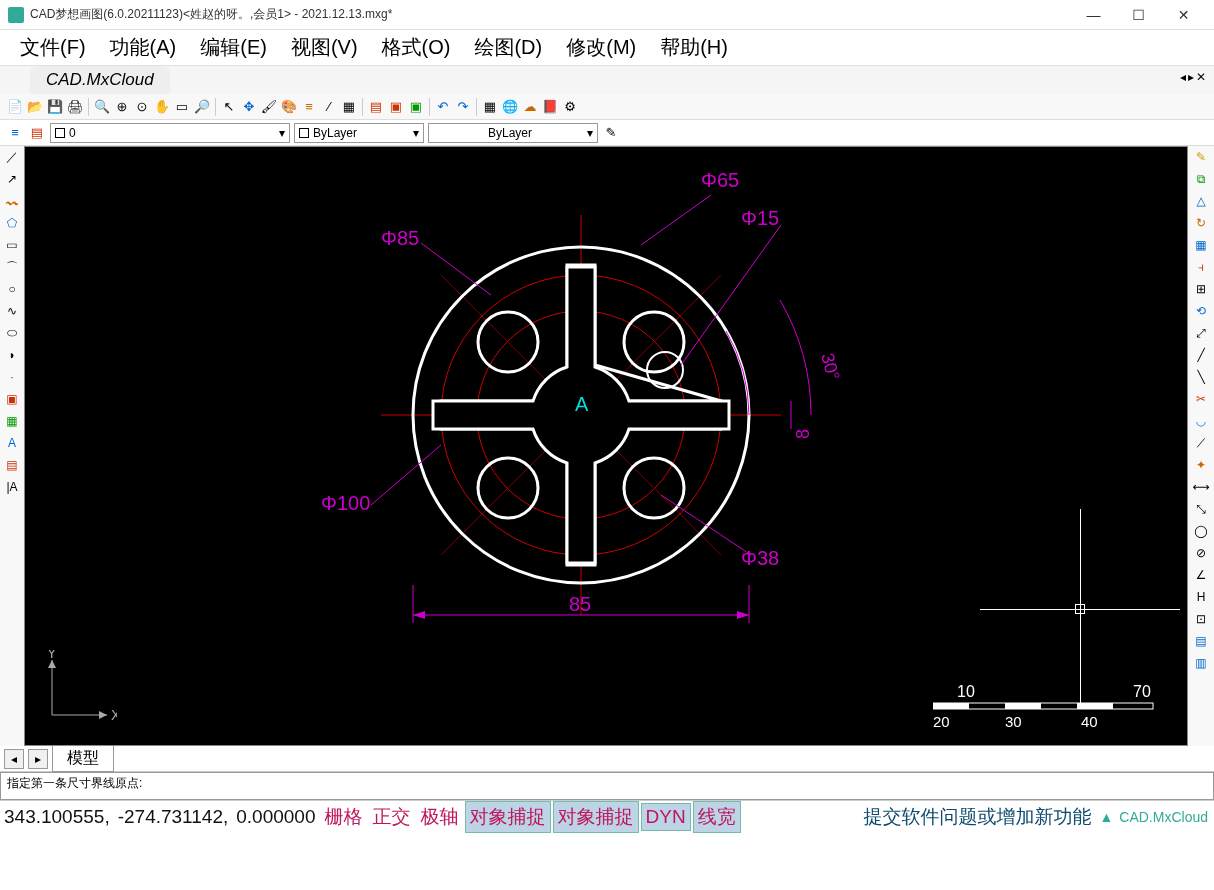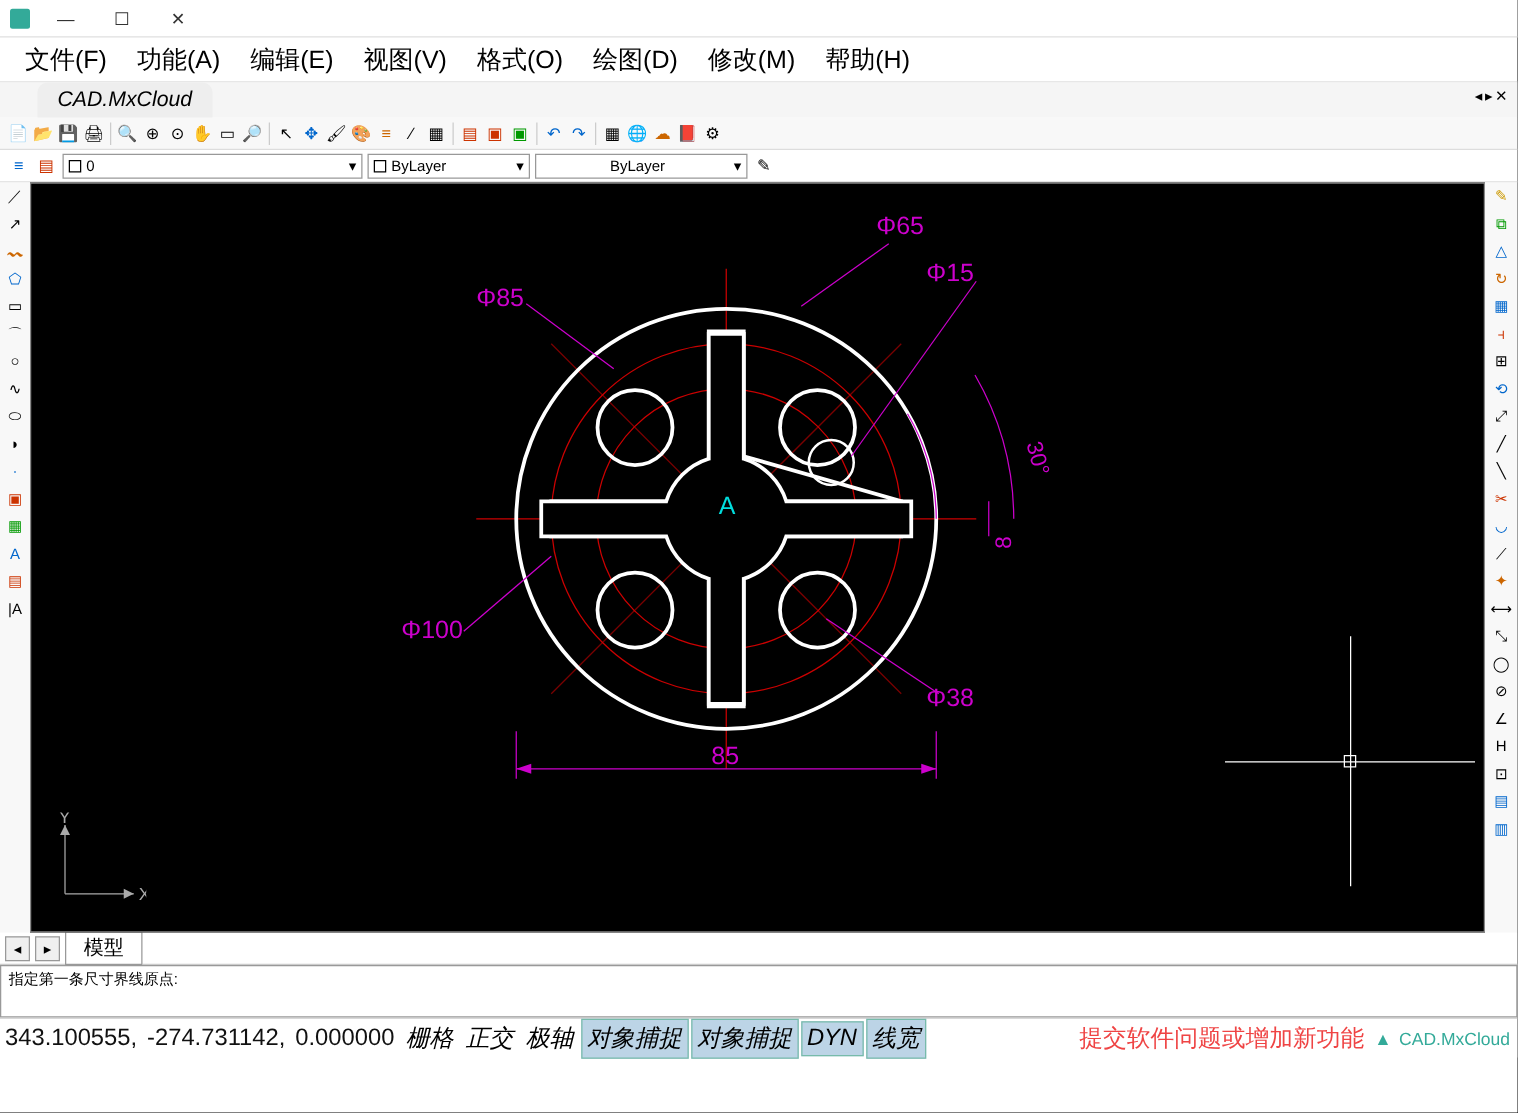--- a/index.html
+++ b/index.html
@@ -51,37 +51,38 @@
 
 .scale-bar { position: absolute; bottom: 8px; right: 24px; color: #fff; font-size: 16px; }
 
 
 .ucs { position: absolute; bottom: 12px; left: 12px; color: #aaa; font-size: 14px; }
 .tab-row { height: 26px; background: #fff; display: flex; align-items: center; padding: 0 4px; gap: 4px; border-bottom: 1px solid #ccc; }
 .tab-row .nav-btn { width: 20px; height: 20px; border: 1px solid #999; display: flex; align-items: center; justify-content: center; font-size: 12px; background: #f0f0f0; }
 .tab-row .model-tab { padding: 2px 14px; border: 1px solid #999; font-size: 16px; background: #fff; }
 
 
-.cmd-panel { height: 42px; background: #fff; border: 1px solid #999; padding: 2px 6px; font-size: 12px; line-height: 16px; position: relative; }
+.cmd-panel { height: 28px; background: #fff; border: 1px solid #999; padding: 2px 6px; font-size: 12px; line-height: 16px; position: relative; }
 .cmd-panel .promo { position: absolute; right: 10px; top: 2px; text-align: right; font-size: 14px; }
 .cmd-panel .promo .link { color: #06c; }
 
 
 .statusbar { height: 32px; background: #fff; display: flex; align-items: center; font-size: 19px; border-top: 1px solid #ccc; }
 .statusbar .coord { padding: 0 4px; color: #111; }
-.statusbar .mode { padding: 2px 4px; margin: 0 1px; color: #000000; font-style: italic; }
+.statusbar .mode { padding: 2px 4px; margin: 0 1px; color: #be185d; }
 .statusbar .mode.active { background: #bcd4e6; border: 1px solid #7ba; }
-.statusbar .right-link { margin-left: auto; color: #ef4444; padding-right: 8px; }
+.statusbar .right-link { margin-left: auto; color: #0c4a6e; padding-right: 8px; }
 .statusbar .brand { color: #3a9; font-size: 14px; padding-right: 6px; }
 </style>
 </head>
 <body>
 
 <div class="titlebar">
   <div class="app-icon"></div>
+  <div class="title-text">CAD梦想画图(6.0.20211123)&lt;姓赵的呀。,会员1&gt; - 2021.12.13.mxg*</div>
   <div class="win-controls">
     <div class="win-btn">—</div>
     <div class="win-btn">☐</div>
     <div class="win-btn">✕</div>
   </div>
 </div>
 
 <div class="menubar">
   <div class="menu-item">文件(F)</div>
   <div class="menu-item">功能(A)</div>
@@ -248,20 +249,33 @@
         <text x="10" y="8" fill="#aaa" font-size="14">Y</text>
       </svg>
     </div>
 
     <div class="crosshair" style="left:1055px; top:462px">
       <div class="ch-h" style="left:-100px; top:0"></div>
       <div class="ch-v" style="top:-100px; left:0"></div>
       <div class="ch-box" style="left:-5px; top:-5px"></div>
     </div>
 
+    <div class="scale-bar">
+      <svg width="230" height="50">
+        <text x="24" y="14" fill="#fff" font-size="16">10</text>
+        <text x="200" y="14" fill="#fff" font-size="16">70</text>
+        <rect x="0" y="20" width="220" height="6" stroke="#fff" fill="none"></rect>
+        <rect x="0" y="20" width="36" height="6" fill="#fff"></rect>
+        <rect x="72" y="20" width="36" height="6" fill="#fff"></rect>
+        <rect x="144" y="20" width="36" height="6" fill="#fff"></rect>
+        <text x="0" y="44" fill="#fff" font-size="15">20</text>
+        <text x="72" y="44" fill="#fff" font-size="15">30</text>
+        <text x="148" y="44" fill="#fff" font-size="15">40</text>
+      </svg>
+    </div>
   </div>
 
   <div class="side-toolbar" style="width:26px">
     <span class="st-icon" style="color:#c90">✎</span>
     <span class="st-icon" style="color:#090">⧉</span>
     <span class="st-icon" style="color:#06c">△</span>
     <span class="st-icon" style="color:#c60">↻</span>
     <span class="st-icon" style="color:#06c">▦</span>
     <span class="st-icon" style="color:#c30">⫞</span>
     <span class="st-icon">⊞</span>

